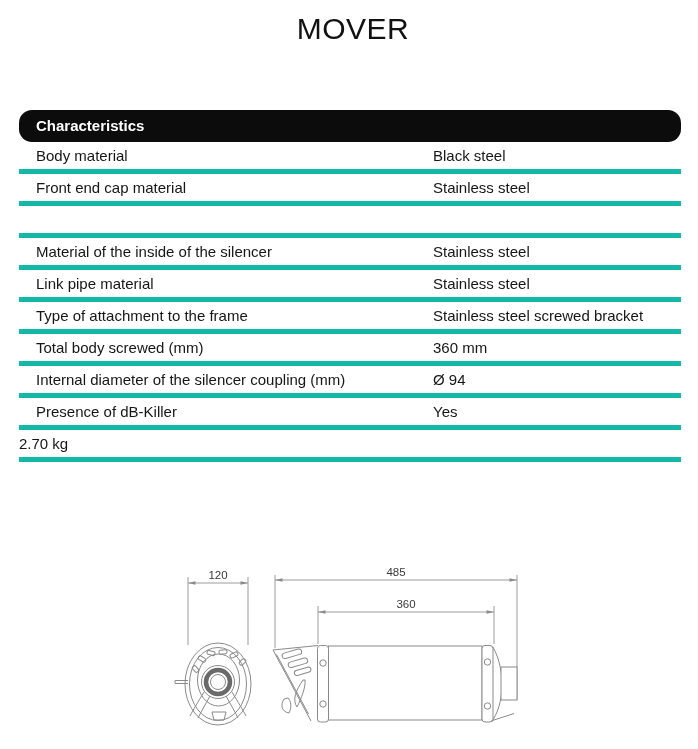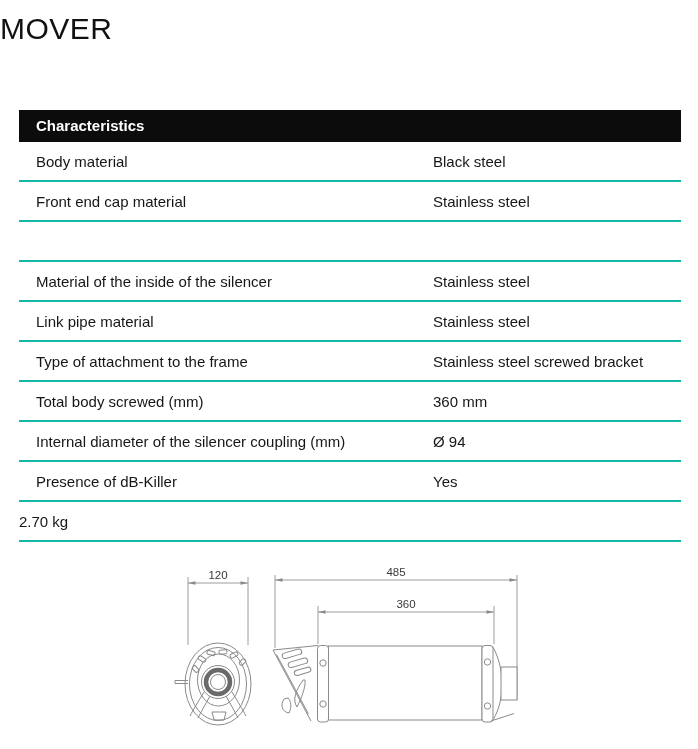--- a/index.html
+++ b/index.html
@@ -7,45 +7,47 @@
   body {
     width: 698px; height: 749px;
     position: relative;
     overflow: hidden;
     font-family: "Liberation Sans", sans-serif;
     color: #161616;
   }
   .page-title {
     position: absolute;
     top: 12px; left: 0; width: 698px;
-    text-align: left;
+    text-align: center;
     font-size: 30px;
     font-weight: 400;
     letter-spacing: 0.5px;
     color: #111111;
+    padding-left: 8px;
   }
   .spec-table {
     position: absolute;
     top: 110px; left: 19px;
     width: 662px;
   }
   .table-header {
     background: #0c0c0c;
     color: #ffffff;
     height: 32px;
     line-height: 32px;
     padding-left: 17px;
     font-size: 15px;
     font-weight: 700;
+    border-radius: 13px;
   }
   .spec-row {
     display: flex;
     align-items: center;
-    height: 40px;
-    border-bottom: 2px solid #14b8a6;
+    height: 32px;
+    border-bottom: 5px solid #14b8a6;
     font-size: 15px;
   }
   .row-label {
     width: 414px;
     padding-left: 17px;
     flex: 0 0 414px;
   }
   .row-value { flex: 1; }
   .drawing-wrap {
     position: absolute;

